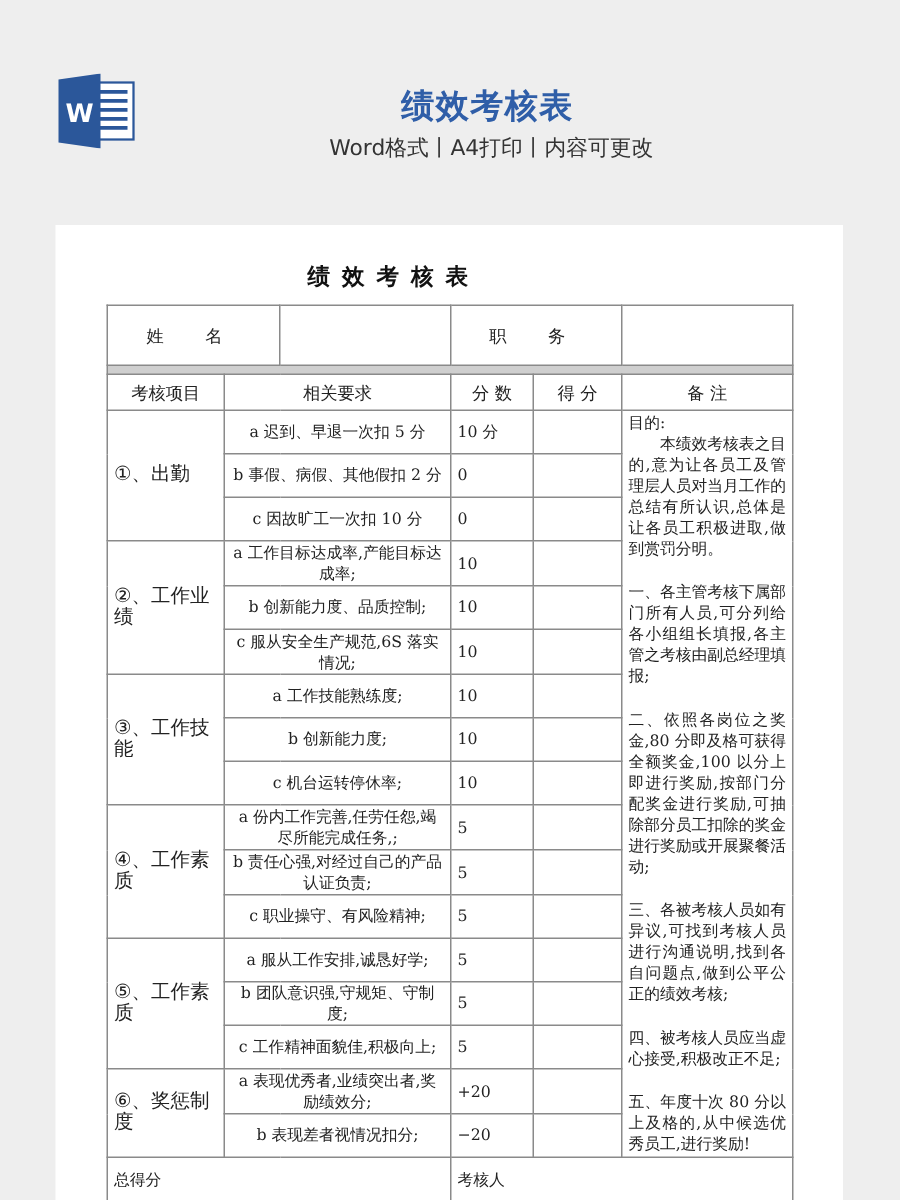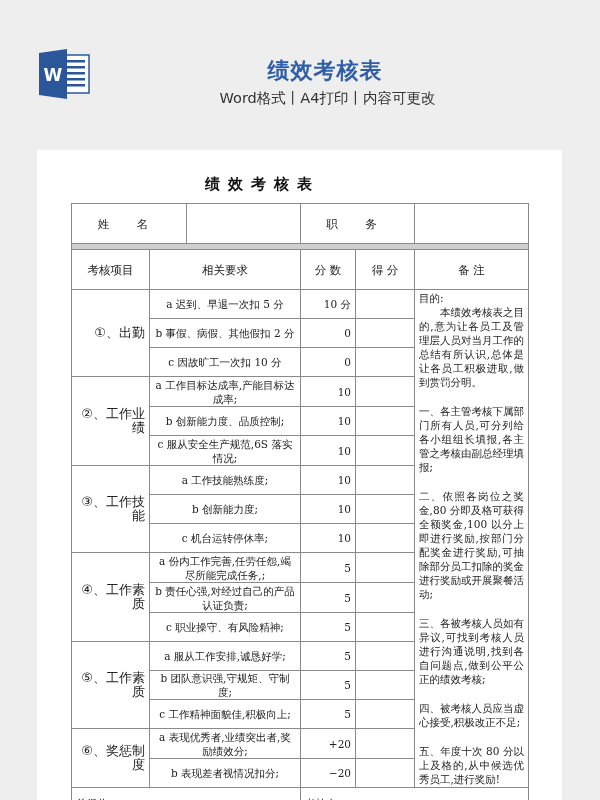--- a/index.html
+++ b/index.html
@@ -33,23 +33,23 @@
     position:absolute; left:71px; top:203px; width:457px;
     border-collapse:collapse; table-layout:fixed;
     font-size:10.5px;
   }
   table.grid td {
     border:1px solid #8a8a8a; padding:0 4px; vertical-align:middle;
     line-height:14px; color:#222;
   }
   td.head { font-size:11.5px; text-align:center; }
   td.sep { background:#cfcfcf; height:5px; padding:0; }
-  td.group { text-align:right; font-size:13px; font-family:"DejaVu Sans","Liberation Sans",sans-serif; padding:0 2px; }
+  td.group { text-align:left; font-size:13px; font-family:"DejaVu Sans","Liberation Sans",sans-serif; padding:0 2px; }
   td.req { text-align:center; }
-  td.score { text-align:right; color:#333; }
+  td.score { text-align:left; color:#333; }
   td.notes {
     vertical-align:top; padding:2px 5px; font-size:10.5px; line-height:15.3px;
     text-align:justify;
   }
   .notes p { margin:0; }
   .notes .gap { height:15px; }
   .notes .indent { text-indent:2em; }
   .spaced { letter-spacing:12px; }
 </style>
 </head>
@@ -86,21 +86,21 @@
   <tbody>
     <tr style="height:40px">
       <td class="head" colspan="2"><span class="spaced">姓 名</span></td>
       <td></td>
       <td class="head" colspan="2"><span class="spaced">职 务</span></td>
       <td></td>
     </tr>
     <tr>
       <td class="sep" colspan="6"></td>
     </tr>
-    <tr style="height:40px">
+    <tr style="height:24px">
       <td class="head">考核项目</td>
       <td class="head" colspan="2">相关要求</td>
       <td class="head">分 数</td>
       <td class="head">得 分</td>
       <td class="head">备 注</td>
     </tr>
 
     <tr style="height:29px">
       <td class="group" rowspan="3">①、出勤</td>
       <td class="req" colspan="2">a 迟到、早退一次扣 5 分</td>

